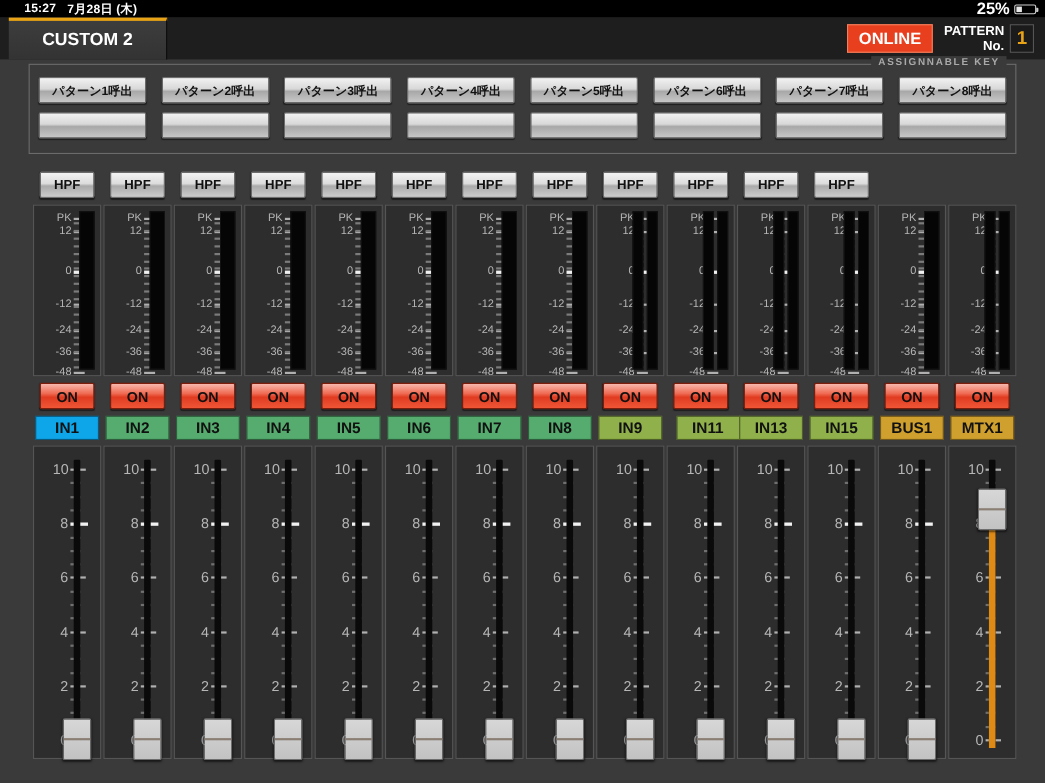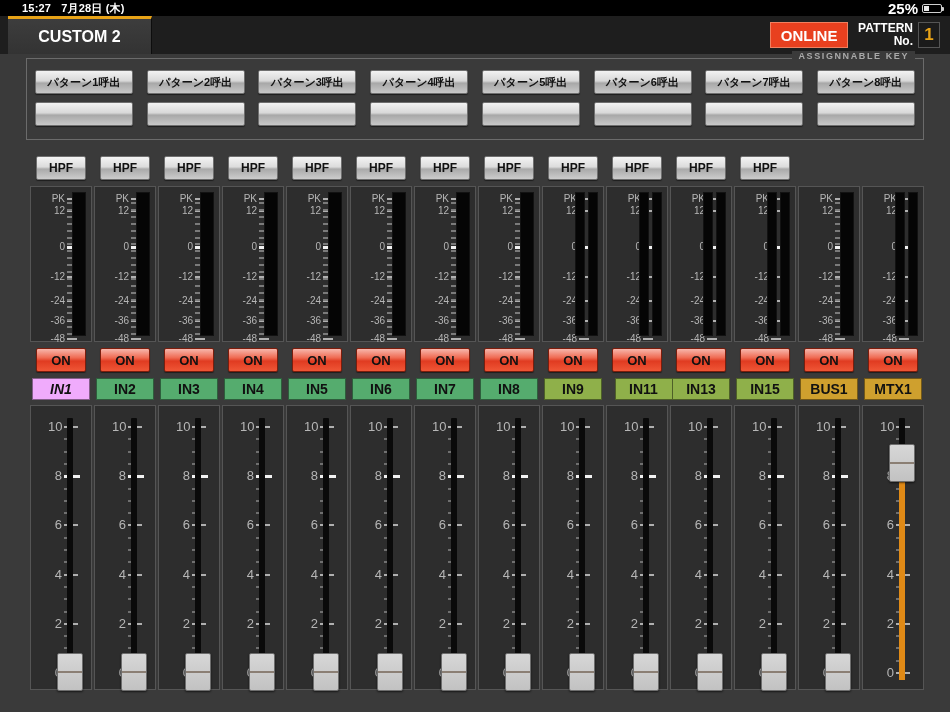--- a/index.html
+++ b/index.html
@@ -296,21 +296,21 @@
             <div class="mtick minor" style="top: 134.2px;"></div>
             <div class="mtick minor" style="top: 141.1px;"></div>
           </div>
           <div class="meter-bars">
             <div class="meter-bar"></div>
           </div>
         </div>
         <div class="on-slot">
           <div class="on-btn">ON</div>
         </div>
-        <div class="name-badge" style="background: #f0abfc; font-style: italic;">IN1</div>
+        <div class="name-badge" style="background: #0ea5e9;">IN1</div>
         <div class="fader-panel">
           <div class="f-scale">
             <div class="flab" style="top: 2px;">10</div>
             <div class="ftick major" style="top: 8px;"></div>
             <div class="flab" style="top: 51.2px;">8</div>
             <div class="ftick nom" style="top: 57.2px;"></div>
             <div class="flab" style="top: 100.4px;">6</div>
             <div class="ftick major" style="top: 106.4px;"></div>
             <div class="flab" style="top: 149.6px;">4</div>
             <div class="ftick major" style="top: 155.6px;"></div>

